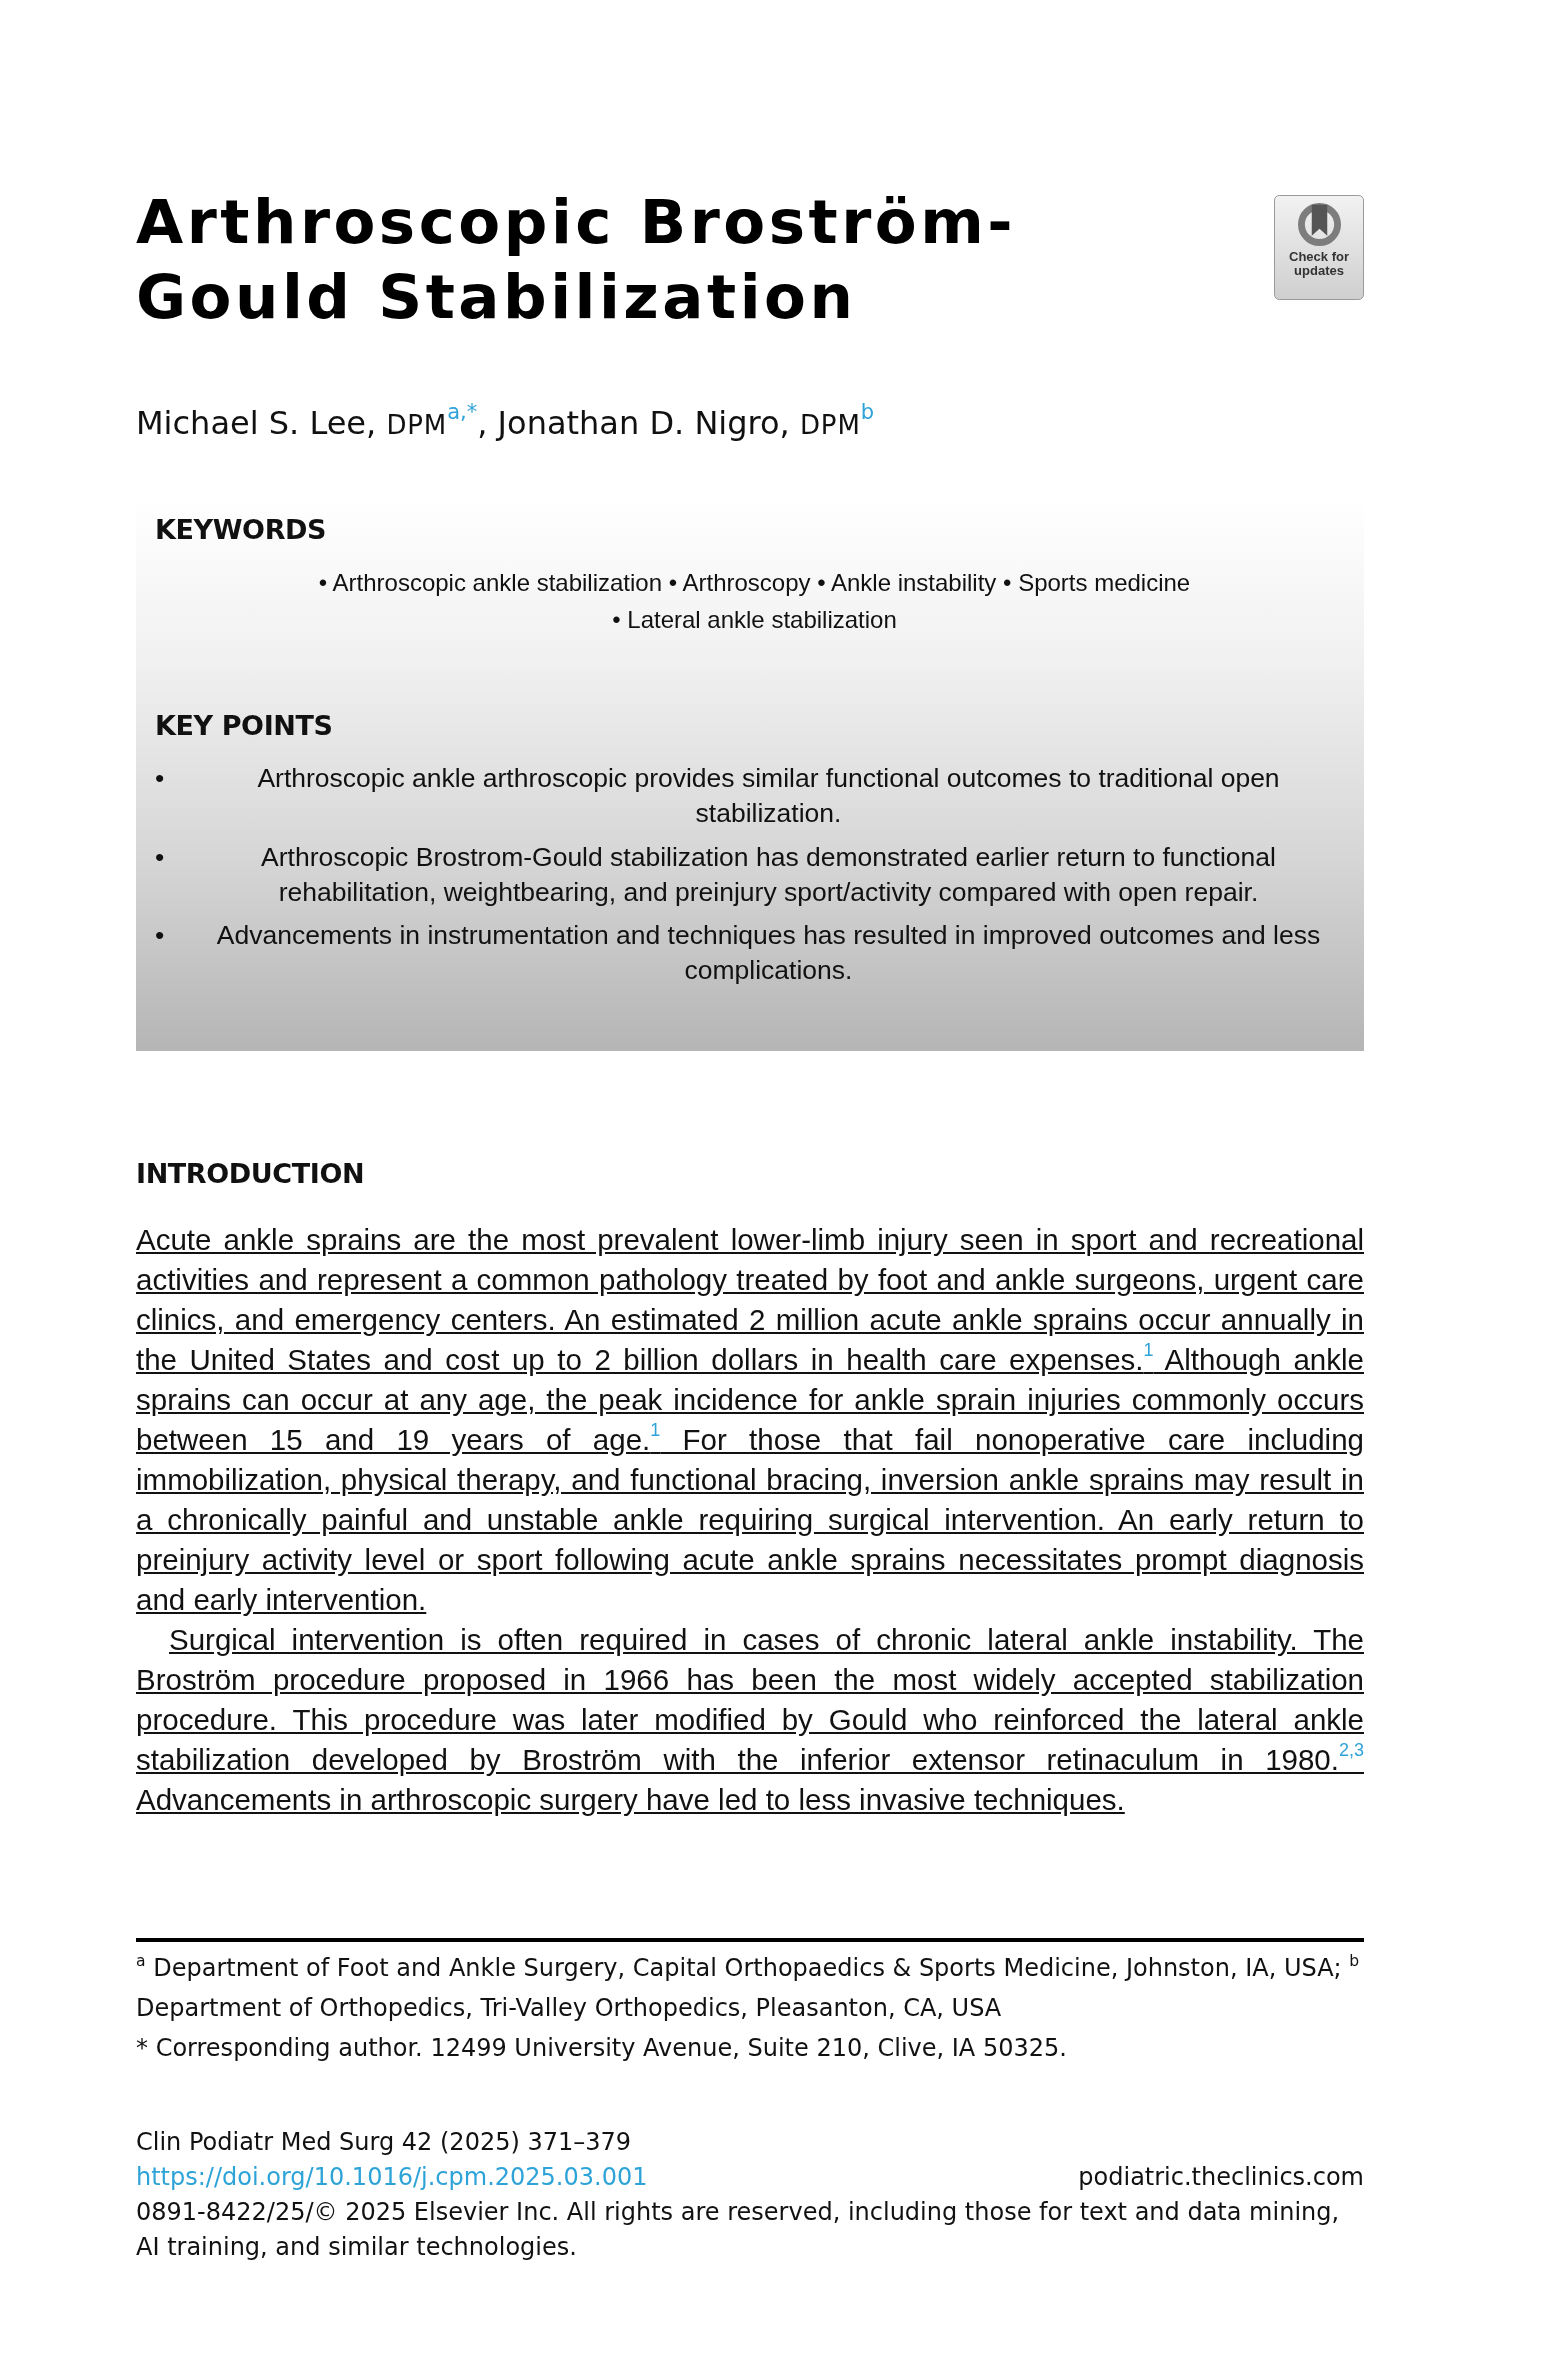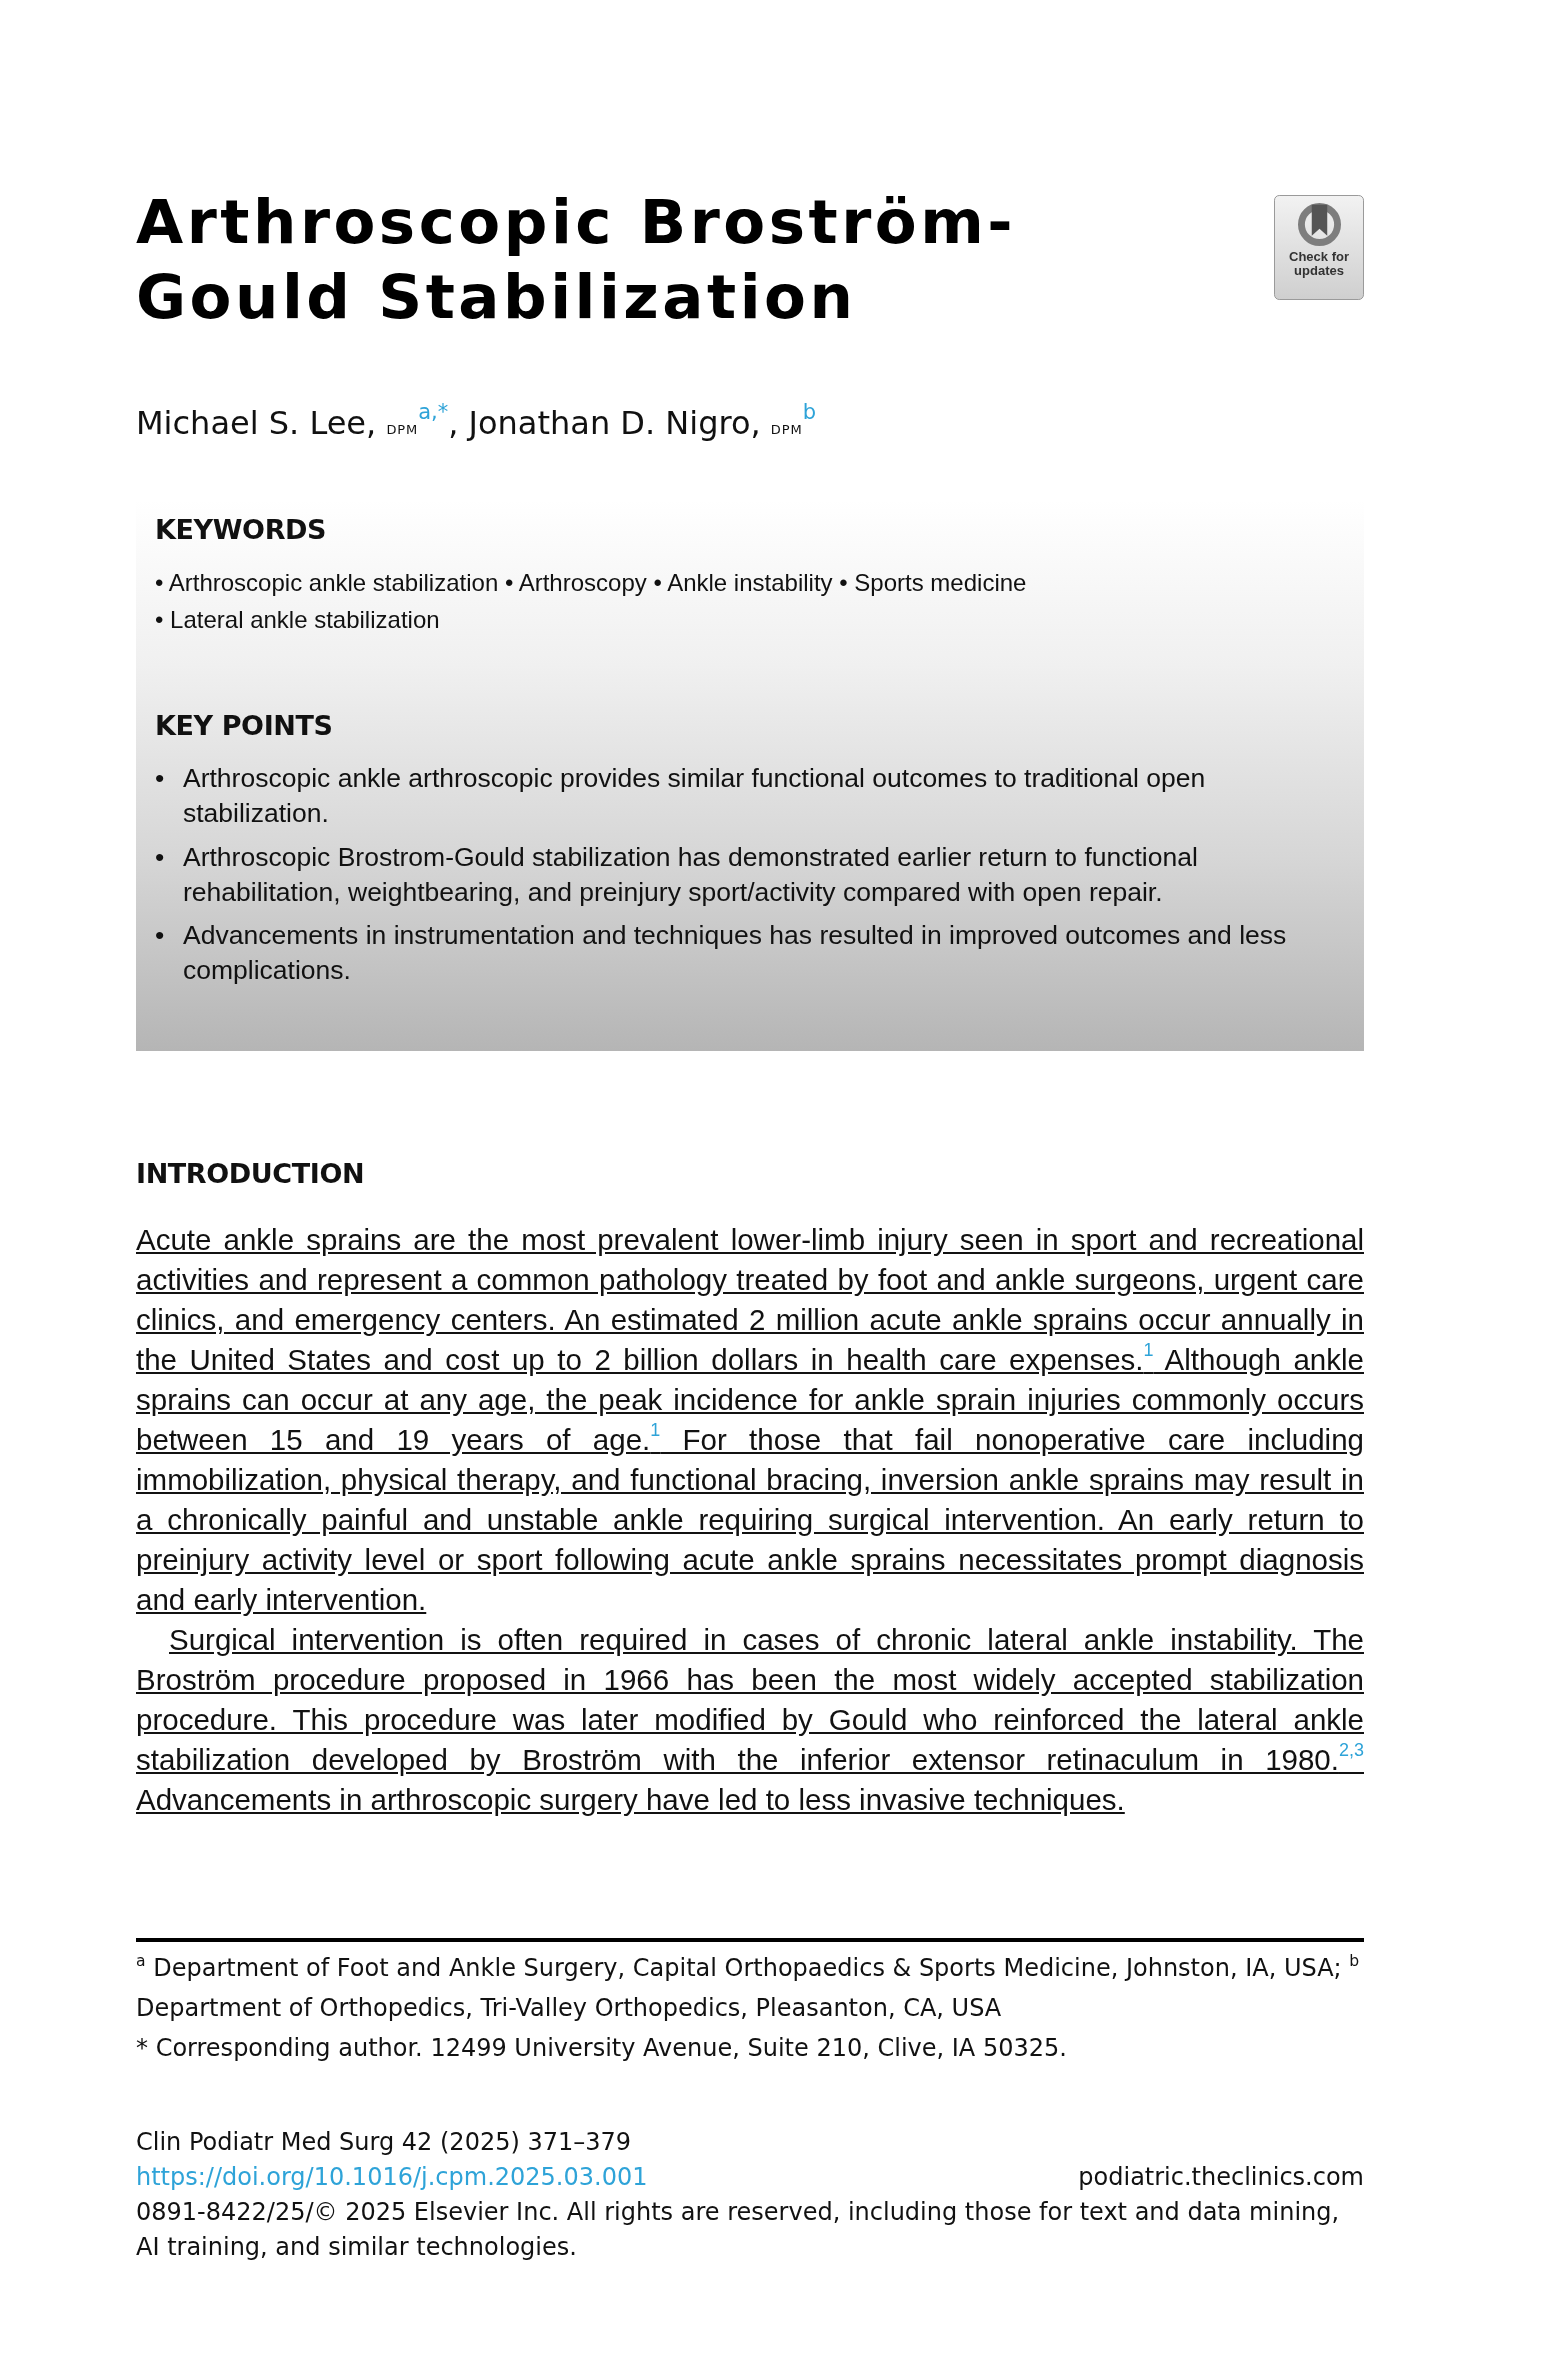--- a/index.html
+++ b/index.html
@@ -25,26 +25,27 @@
       position: absolute; left: 0; right: 0; top: 54px; text-align: center;
       font-family: "Liberation Sans", sans-serif; font-weight: bold;
       font-size: 13px; line-height: 14px; color: #333;
     }
 
     .authors {
       position: absolute; left: 136px; top: 400px;
       font-family: "DejaVu Sans", sans-serif; font-size: 32px; color: #111;
       white-space: nowrap;
     }
-    .authors .deg { font-size: 13px; letter-spacing: 0.9px; }
+    .authors .deg { font-size: 26px; letter-spacing: 0.9px; }
     .authors sup { font-size: 21px; color: #2ea3d8; vertical-align: 14.8px; }
 
     .abstract-box {
       position: absolute; left: 136px; top: 500px; width: 1228px; height: 551px;
       background: linear-gradient(to bottom, #ffffff 0%, #f0f0f0 30%, #d6d6d6 65%, #b5b5b5 100%);
+      text-align: center;
     }
     .box-heading {
       position: absolute; left: 19px;
       font-family: "DejaVu Sans", sans-serif; font-weight: bold;
       font-size: 27px; color: #111; letter-spacing: -0.4px;
     }
     .keywords-heading { top: 14px; }
     .keywords-list {
       position: absolute; left: 19px; top: 64px; width: 1199px;
       font-family: "Liberation Sans", sans-serif; font-size: 24px; line-height: 37px; color: #111;

